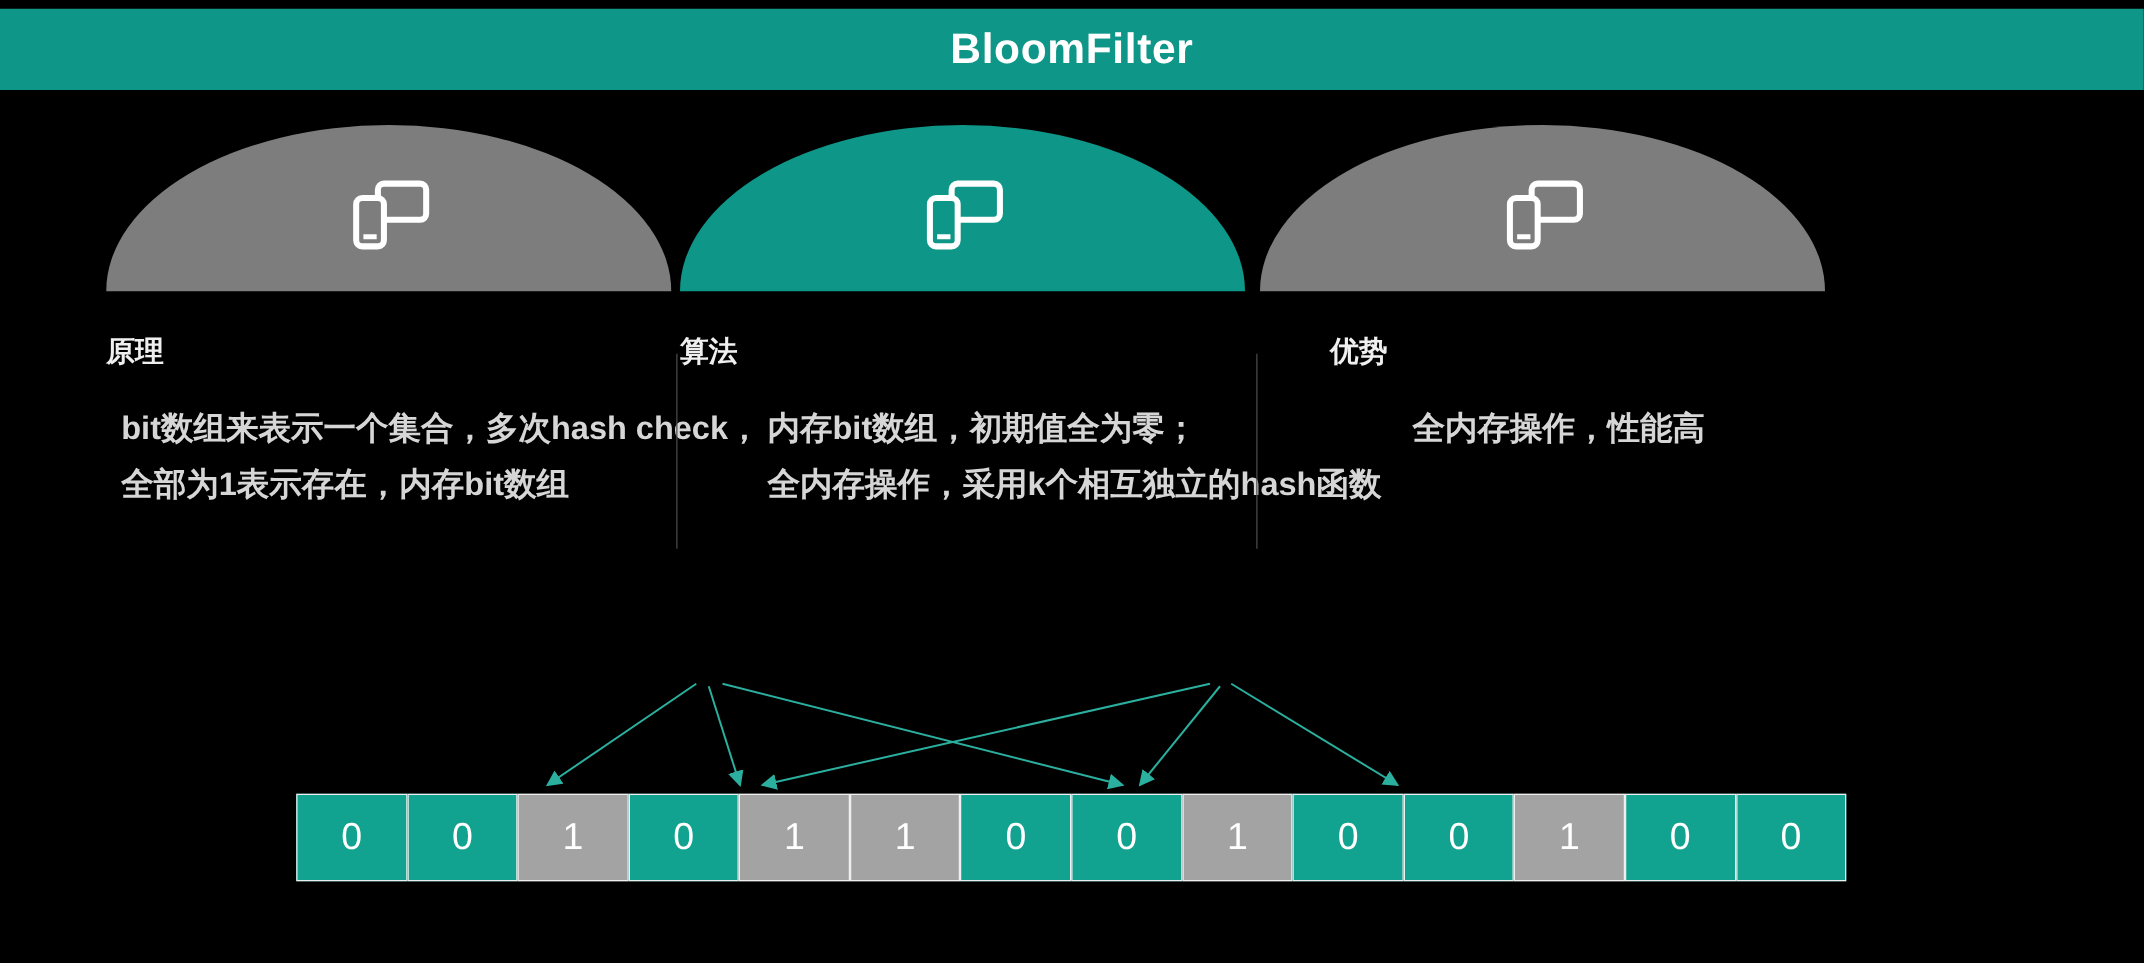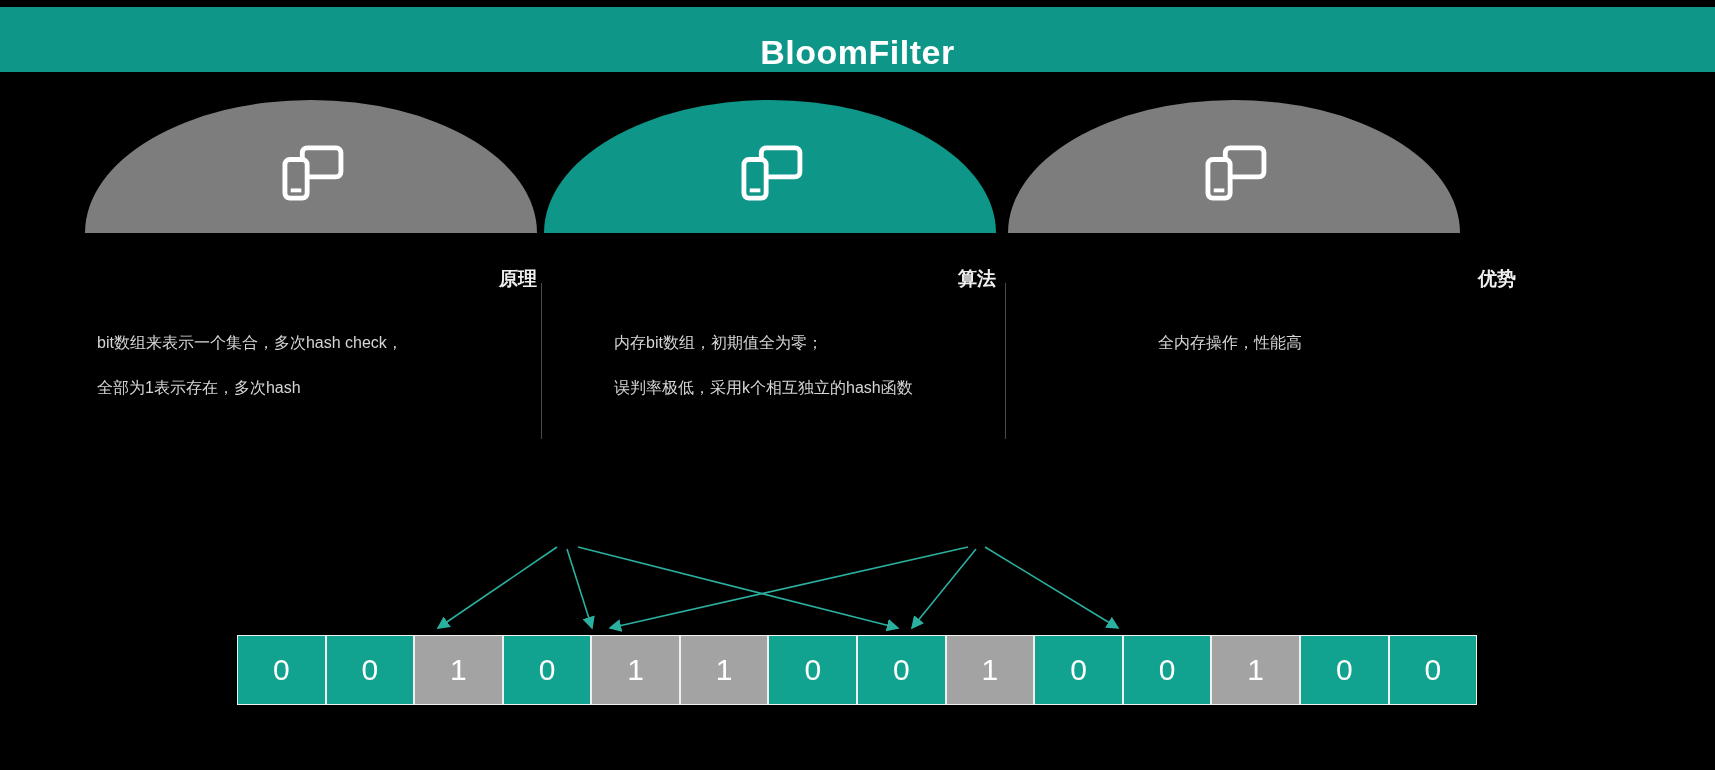--- a/index.html
+++ b/index.html
@@ -8,56 +8,57 @@
     font-family: "Liberation Sans", "DejaVu Sans", sans-serif;
     width: 1715px; height: 770px;
     position: relative; overflow: hidden;
   }
   .stage { position: absolute; inset: 0; background: var(--background, #000); }
 
   
   .header-bar {
     position: absolute; left: 0; top: 7px; width: 1715px; height: 65px;
     background: var(--teal, #0E9688);
-    display: flex; align-items: flex-end; justify-content: center;
+    display: flex; align-items: center; justify-content: center;
   }
   .header-title {
     color: #fff; font-size: 34px; font-weight: 600; letter-spacing: 0.5px;
   }
 
   
   .dome {
     position: absolute; top: 100px; width: 452px; height: 133px;
     border-radius: 50% 50% 0 0 / 100% 100% 0 0;
     display: flex; align-items: flex-end; justify-content: center;
   }
   .dome.gray { background: var(--dome-gray, #7D7D7D); }
   .dome.teal { background: var(--teal, #0E9688); }
   .dome-1 { left: 85px; }
   .dome-2 { left: 544px; }
   .dome-3 { left: 1008px; }
   .dome .icon-wrap { margin-bottom: 28px; }
 
   
   .col-heading {
-    position: absolute; top: 266px; width: 452px; text-align: right;
-    color: var(--heading, #EFEFEF); font-size: 19px; font-weight: 700;
+    position: absolute; top: 266px; width: 452px; text-align: left;
+    color: var(--heading, #EFEFEF); font-size: 23px; font-weight: 700;
   }
   .col-heading-1 { left: 85px; }
   .col-heading-2 { left: 544px; }
   .col-heading-3 { left: 1064px; }
 
   .col-text {
     position: absolute; top: 320px;
-    color: var(--text, #D6D6D6); font-size: 16px; line-height: 45px;
+    color: var(--text, #D6D6D6); font-size: 26px; line-height: 45px;
     white-space: nowrap;
+    font-weight: bold;
   }
   .col-text-1 { left: 97px; }
   .col-text-2 { left: 566px; margin-left: 48px; }
-  .col-text-3 { left: 1130px; margin-left: 28px; }
+  .col-text-3 { left: 1130px; }
 
   
   .v-divider {
     position: absolute; top: 283px; width: 1px; height: 156px;
     background: #4a4a4a;
   }
   .v-divider-1 { left: 541px; }
   .v-divider-2 { left: 1005px; }
 
   
@@ -112,25 +113,25 @@
       </svg>
     </span>
   </div>
 
   <div class="col-heading col-heading-1">原理</div>
   <div class="col-heading col-heading-2">算法</div>
   <div class="col-heading col-heading-3">优势</div>
 
   <div class="col-text col-text-1">
     <div>bit数组来表示一个集合，多次hash check，</div>
-    <div>全部为1表示存在，多次hash</div>
+    <div>全部为1表示存在，内存bit数组</div>
   </div>
   <div class="col-text col-text-2">
     <div>内存bit数组，初期值全为零；</div>
-    <div>误判率极低，采用k个相互独立的hash函数</div>
+    <div>全内存操作，采用k个相互独立的hash函数</div>
   </div>
   <div class="col-text col-text-3">
     <div>全内存操作，性能高</div>
   </div>
 
   <div class="v-divider v-divider-1"></div>
   <div class="v-divider v-divider-2"></div>
 
   <svg class="arrows-svg" viewBox="0 0 1715 770">
     <defs>

